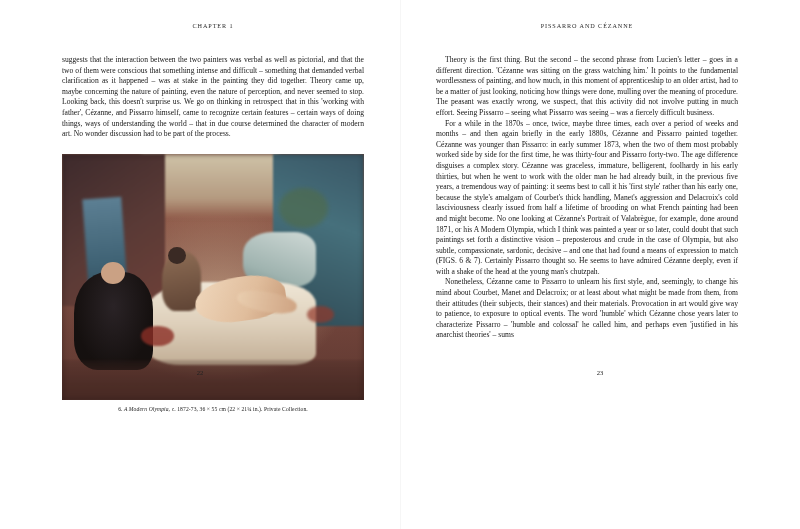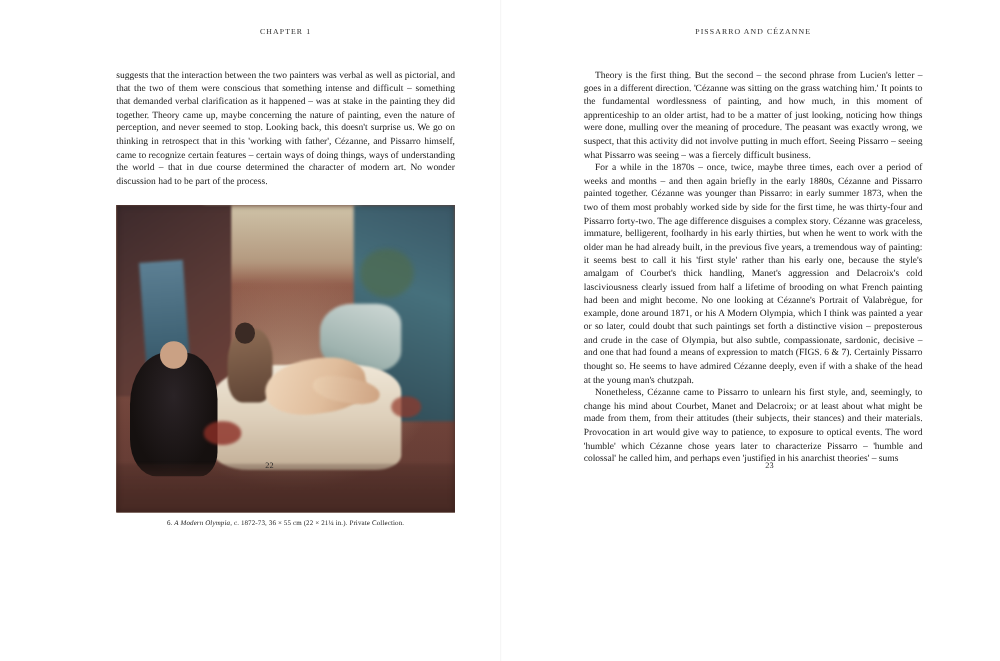--- a/index.html
+++ b/index.html
@@ -19,21 +19,20 @@
     width: 800px;
     height: 529px;
     display: flex;
     background: #ffffff;
   }
   .page {
     position: relative;
     width: 400px;
     height: 404px;
     box-sizing: border-box;
-    margin-left: 31px;
   }
   .page-left {
     padding: 22px 36px 0 62px;
   }
   .page-right {
     padding: 22px 62px 0 36px;
   }
   .running-head {
     text-align: center;
     font-size: 6.2px;

